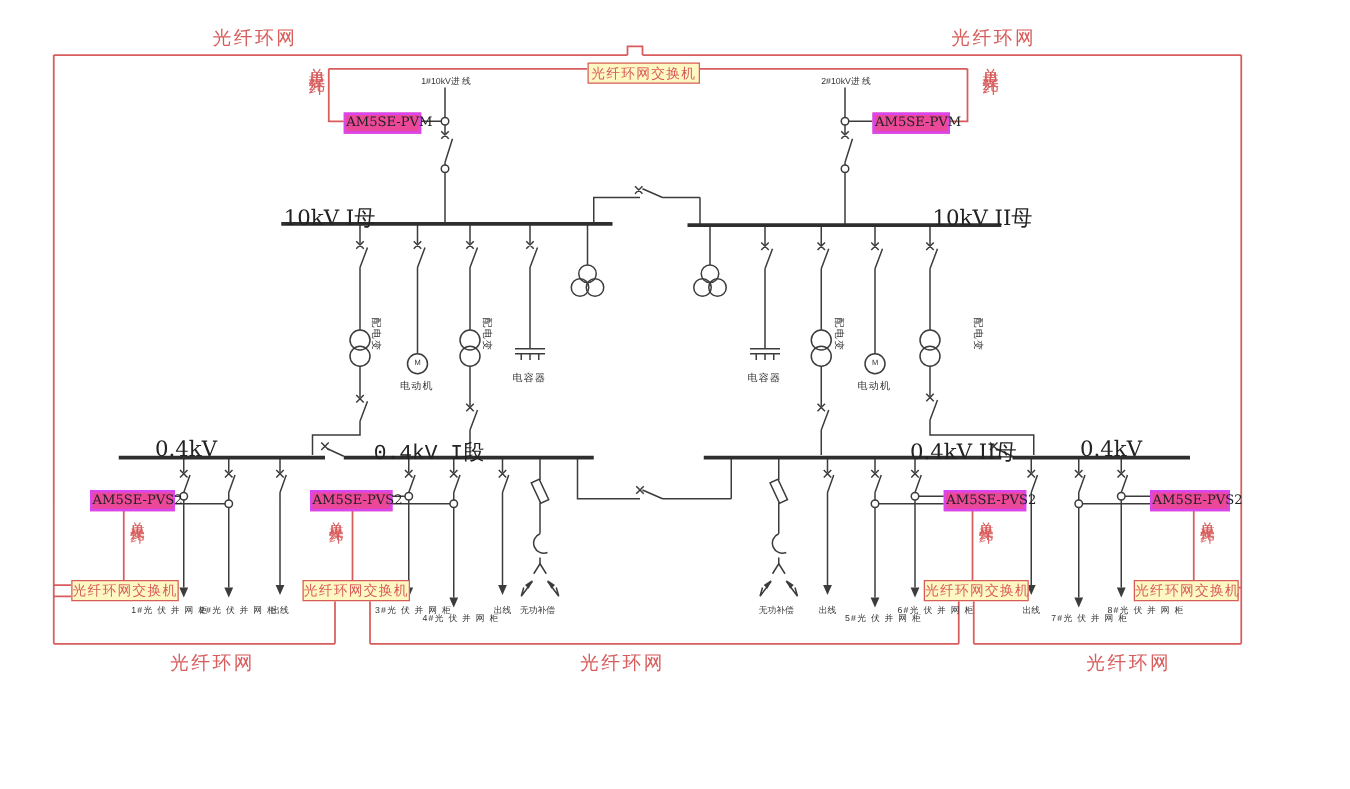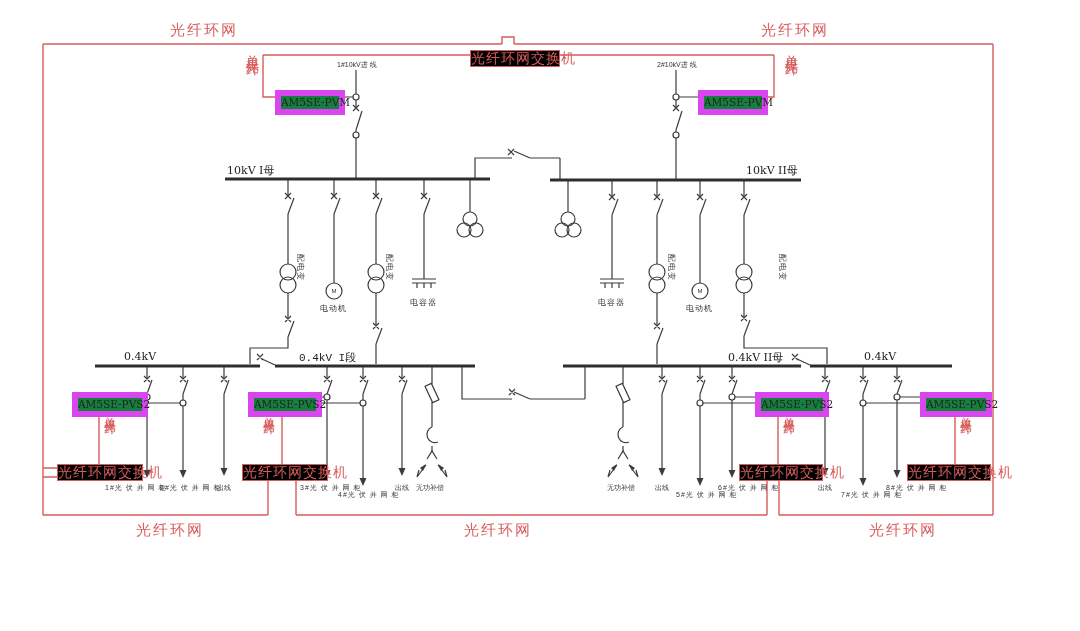--- a/index.html
+++ b/index.html
@@ -5,26 +5,26 @@
   html,body{margin:0;padding:0;background:#fff;}
   #stage{position:relative;width:1080px;height:538px;background:#fff;overflow:hidden;
          font-family:"Liberation Sans",sans-serif;padding-left:39px;}
   svg{position:absolute;left:0;top:0;}
   .abs{position:absolute;white-space:nowrap;}
   .redlbl{color:#d85c5c;font-size:15px;letter-spacing:2px;font-family:"DejaVu Serif",serif;}
   .vfiber{color:#d85c5c;writing-mode:vertical-rl;text-orientation:upright;
           font-family:"DejaVu Serif",serif;}
   .vfiber.top{font-size:13px;letter-spacing:3px;}
   .vfiber.sec{font-size:11.5px;letter-spacing:2px;}
-  .redbox{border:1px solid #d85c5c;color:#d85c5c;background:#000000;text-align:center;
-          font-size:14px;letter-spacing:1px;line-height:15px;height:15px;
+  .redbox{border:1px solid #d85c5c;color:#d85c5c;background:#fef9c3;text-align:center;
+          font-size:11px;letter-spacing:1px;line-height:15px;height:15px;
           font-family:"DejaVu Serif",serif;}
-  .devbox{border:6px solid #d946ef;color:#222;background:#15803d;text-align:center;
+  .devbox{border:2px solid #d946ef;color:#222;background:#ec4899;text-align:center;
           font-size:10.5px;line-height:13px;height:13px;font-family:"DejaVu Serif",serif;}
-  .buslbl{color:#222;font-size:11px;font-family:"DejaVu Serif",serif;}
+  .buslbl{color:#222;font-size:17px;font-family:"DejaVu Serif",serif;}
   .tiny{color:#333;font-size:7px;}
   .cab{color:#333;font-size:7px;letter-spacing:1px;}
   .eq{color:#333;font-size:8px;letter-spacing:1px;}
   .rot{transform-origin:0 0;transform:rotate(90deg);}
   .mletter{color:#333;font-size:6px;}
   #titlebar{position:absolute;left:18px;top:574px;width:1032px;height:38px;background:#6dbd6f;}
   #titletext{width:100%;text-align:center;line-height:38px;color:#fff;font-size:16px;
              letter-spacing:1px;}
   #wm{position:absolute;left:626px;top:563px;display:flex;align-items:flex-start;gap:8px;}
   #wmtext{font-size:30px;font-weight:bold;color:rgba(72,78,72,0.78);letter-spacing:1px;

